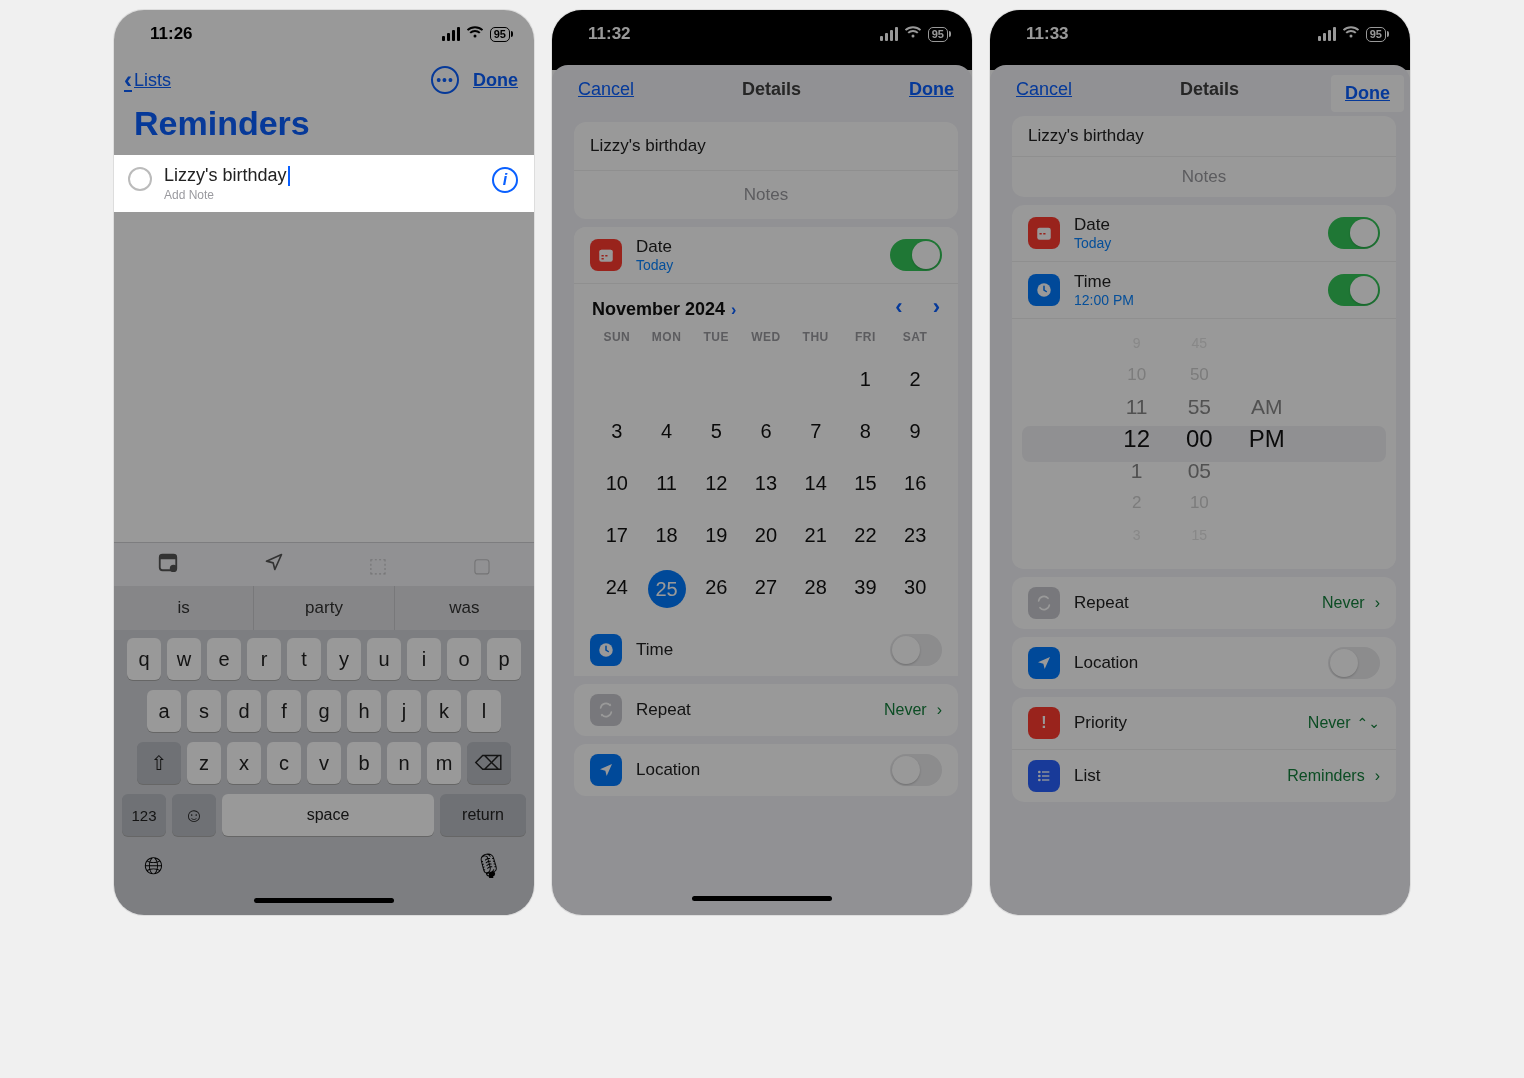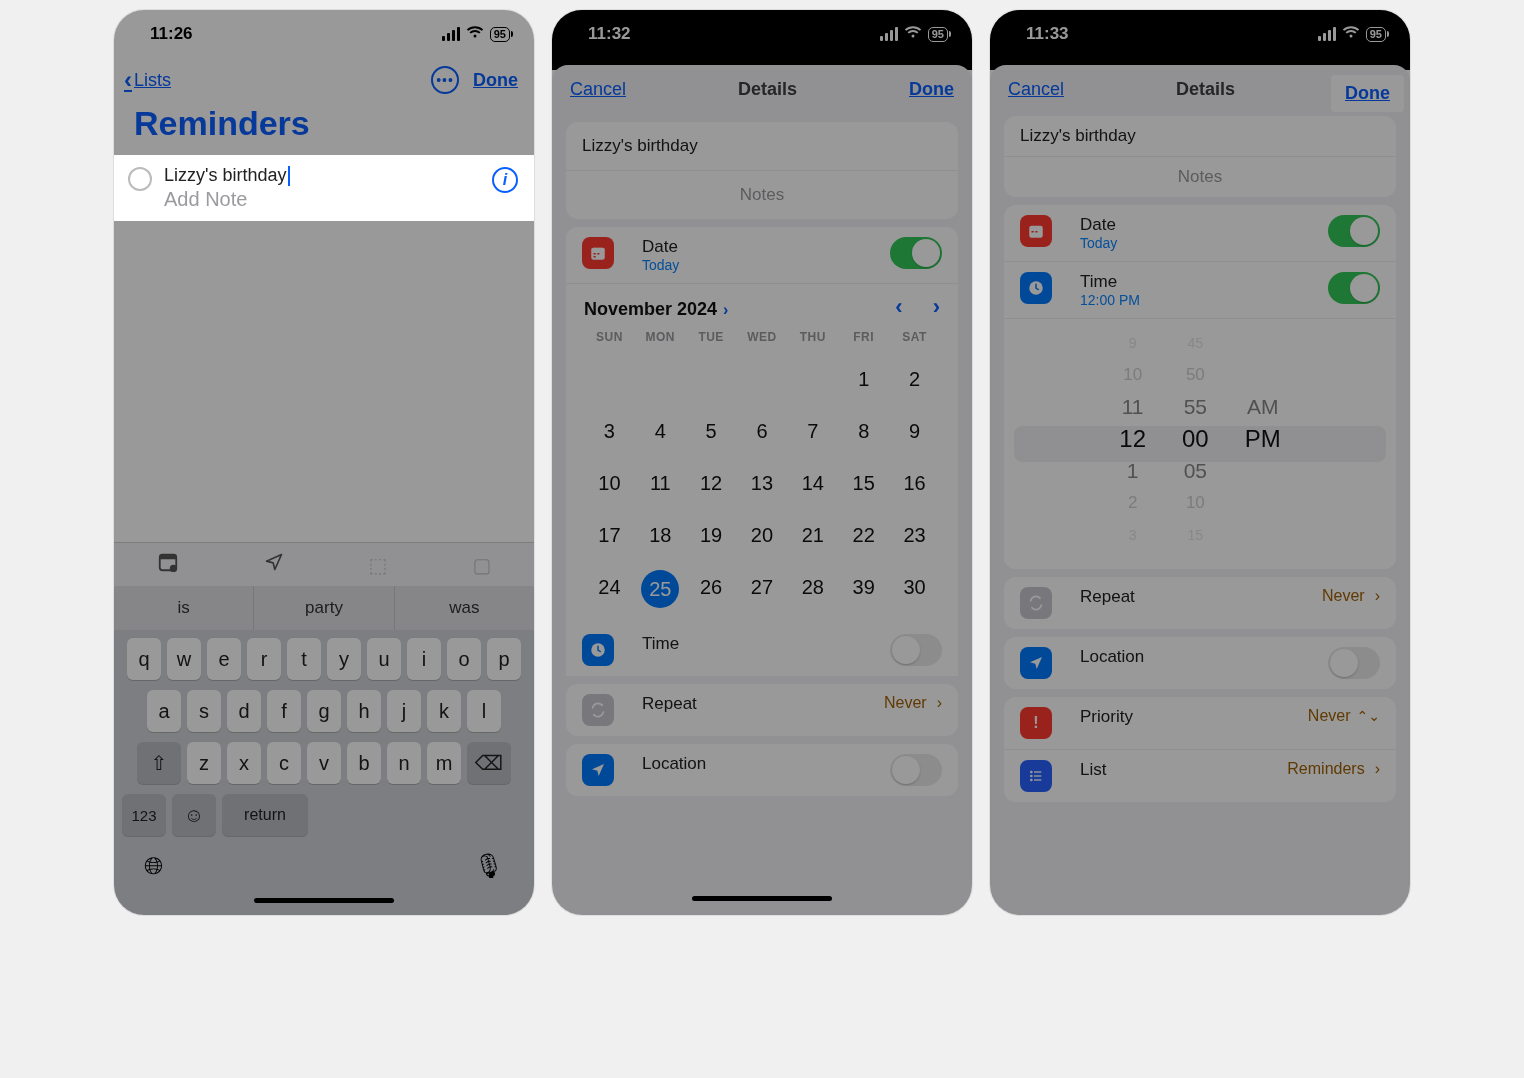--- a/index.html
+++ b/index.html
@@ -43,21 +43,21 @@
   .title-big { color:#0a60ff; font-size:34px; font-weight:800; padding: 6px 20px 12px; }
   .reminder-row {
     background:#fff; padding: 10px 16px 10px 14px;
     display:flex; align-items:flex-start; gap:12px;
     position:relative; z-index: 60;
   }
   .radio { width:24px;height:24px;border:2px solid #bbb;border-radius:50%;margin-top:2px;flex-shrink:0; }
   .rem-body { flex:1; }
   .rem-title { font-size:18px; color:#222; display:flex; align-items:center; }
   .cursor { display:inline-block; width:2px; height:20px; background:#0a60ff; margin-left:2px; }
-  .rem-note { font-size:20px; color:#9a9a9f; margin-top:2px; }
+  .rem-note { font-size:12px; color:#9a9a9f; margin-top:2px; }
   .info-i { width:26px;height:26px;border:2px solid #0a60ff;border-radius:50%;color:#0a60ff; font-weight:600; display:flex;align-items:center;justify-content:center; font-family: Georgia, serif; font-style: italic; margin-top:2px; }
   
   .kbd-area { position:absolute; bottom:0; left:0; right:0; }
   .kbd-toolbar { height:44px; background:#f2f2f5; display:flex; align-items:center; justify-content:space-around; border-top:1px solid #d0d0d4; }
   .kbd-toolbar span { color:#555; font-size:20px; }
   .predict { height:44px; background:#e0e0e3; display:flex; }
   .predict div { flex:1; display:flex; align-items:center; justify-content:center; font-size:17px; color:#333; border-right:1px solid #c8c8cc; }
   .predict div:last-child{border:none;}
   .kbd { background:#d0d2d7; padding: 8px 4px 4px; }
   .kbd-row { display:flex; gap:6px; justify-content:center; margin-bottom:10px; }
@@ -68,39 +68,40 @@
   .kbd-bottom { display:flex; gap:6px; padding: 0 4px 6px; }
   .kbd-footer { display:flex; justify-content:space-between; padding: 10px 26px 18px; font-size:24px; }
   .homebar { width:140px; height:5px; background:#000; border-radius:3px; margin: 0 auto 8px; }
 
   
   .sheet-backdrop { position:absolute; top:0; left:0; right:0; height: 60px; background:#000; z-index:1; }
   .sheet {
     position:absolute; top:55px; left:0; right:0; bottom:0;
     background:#f2f2f7; border-radius: 16px 16px 0 0;
     z-index: 5;
+    padding-left: 8px;
   }
   .sheet-nav { display:flex; justify-content:space-between; align-items:center; padding: 14px 18px; }
   .sheet-nav .center { font-size:18px; font-weight:700; color:#404040; }
   .sheet-nav .link { color:#0a60ff; font-size:18px; text-decoration: underline; }
   .card {
     background:#fff; margin: 8px 14px; border-radius: 12px; overflow:hidden;
   }
   .cell { padding: 14px 16px; font-size:17px; color:#222; border-bottom:1px solid #eee; }
   .cell:last-child { border-bottom:none; }
   .cell.muted { color:#9a9a9f;text-align:center; }
-  .opt-row { display:flex; align-items:flex-start; padding: 10px 16px; gap: 28px; border-bottom:1px solid #eee; }
+  .opt-row { display:flex; align-items:center; padding: 10px 16px; gap: 14px; border-bottom:1px solid #eee; }
   .opt-row:last-child { border-bottom: none; }
   .iconbox { width:32px;height:32px;border-radius:8px;display:flex;align-items:center;justify-content:center;color:#fff;font-size:16px;flex-shrink:0; }
   .iconbox.red{background:#ff3b30}.iconbox.blue{background:#007aff}
   .iconbox.gray{background:#c9c9cf}.iconbox.dblue{background:#2962ff}
   .opt-body { flex:1; }
   .opt-label { font-size:17px; color:#222; }
   .opt-sub { font-size:14px; color:#0a84ff; }
-  .opt-tail { color:#a16207; font-size:16px; display:flex; align-items:center; gap:6px; }
+  .opt-tail { color:#15803d; font-size:16px; display:flex; align-items:center; gap:6px; }
   .toggle { width:52px; height:32px; border-radius:16px; position:relative; }
   .toggle.on { background:#34c759; }
   .toggle.off { background:#e9e9eb; }
   .toggle .knob { width:28px;height:28px;border-radius:50%;background:#fff;position:absolute;top:2px; box-shadow:0 1px 2px rgba(0,0,0,.2);}
   .toggle.on .knob{right:2px}.toggle.off .knob{left:2px}
 
   
   .cal { padding: 10px 18px 16px; position:relative; z-index:60; background:#fff; }
   .cal-head { display:flex; align-items:flex-end; justify-content:space-between; margin-bottom:10px; }
   .cal-title { font-size:18px; font-weight:700; color:#111; display:flex; align-items:center; gap:6px;}
@@ -249,20 +250,21 @@
             </span>
         <div class="key wide">
           <span>⌫</span>
         </div>
       </div>
       <div class="kbd-bottom">
         <div class="key wide" style="font-size:15px">123</div>
         <div class="key wide">
               <span>☺</span>
             </div>
+        <div class="key space" style="font-size:16px">space</div>
         <div class="key ret">return</div>
       </div>
       <div class="kbd-footer">
         <span><span>🌐︎</span></span>
         <span><span>🎙︎</span></span>
       </div>
       <div class="homebar"></div>
     </div>
   </div>
 

